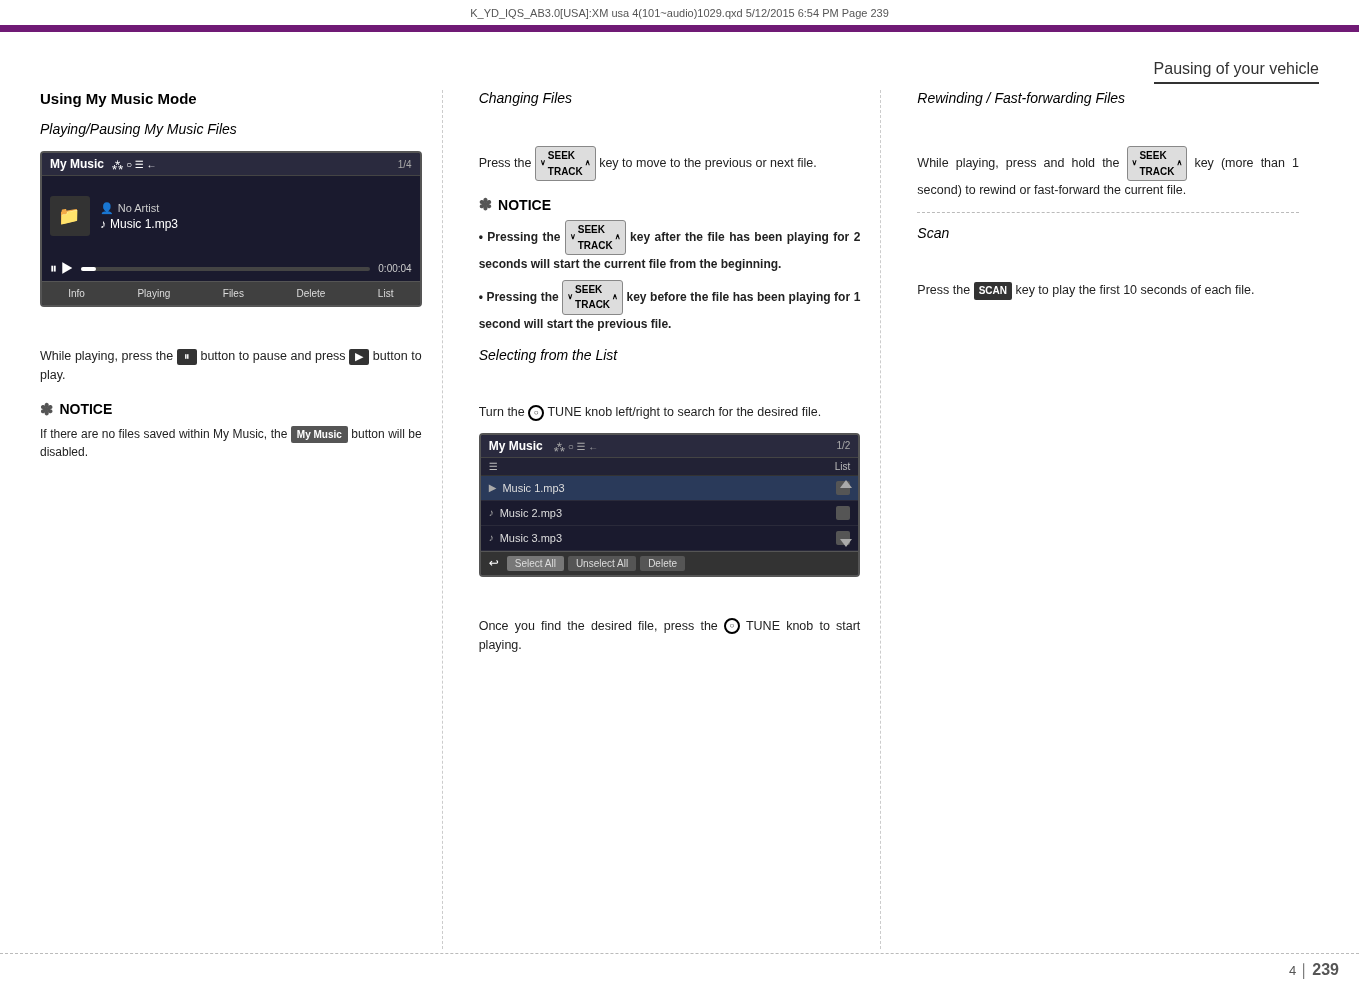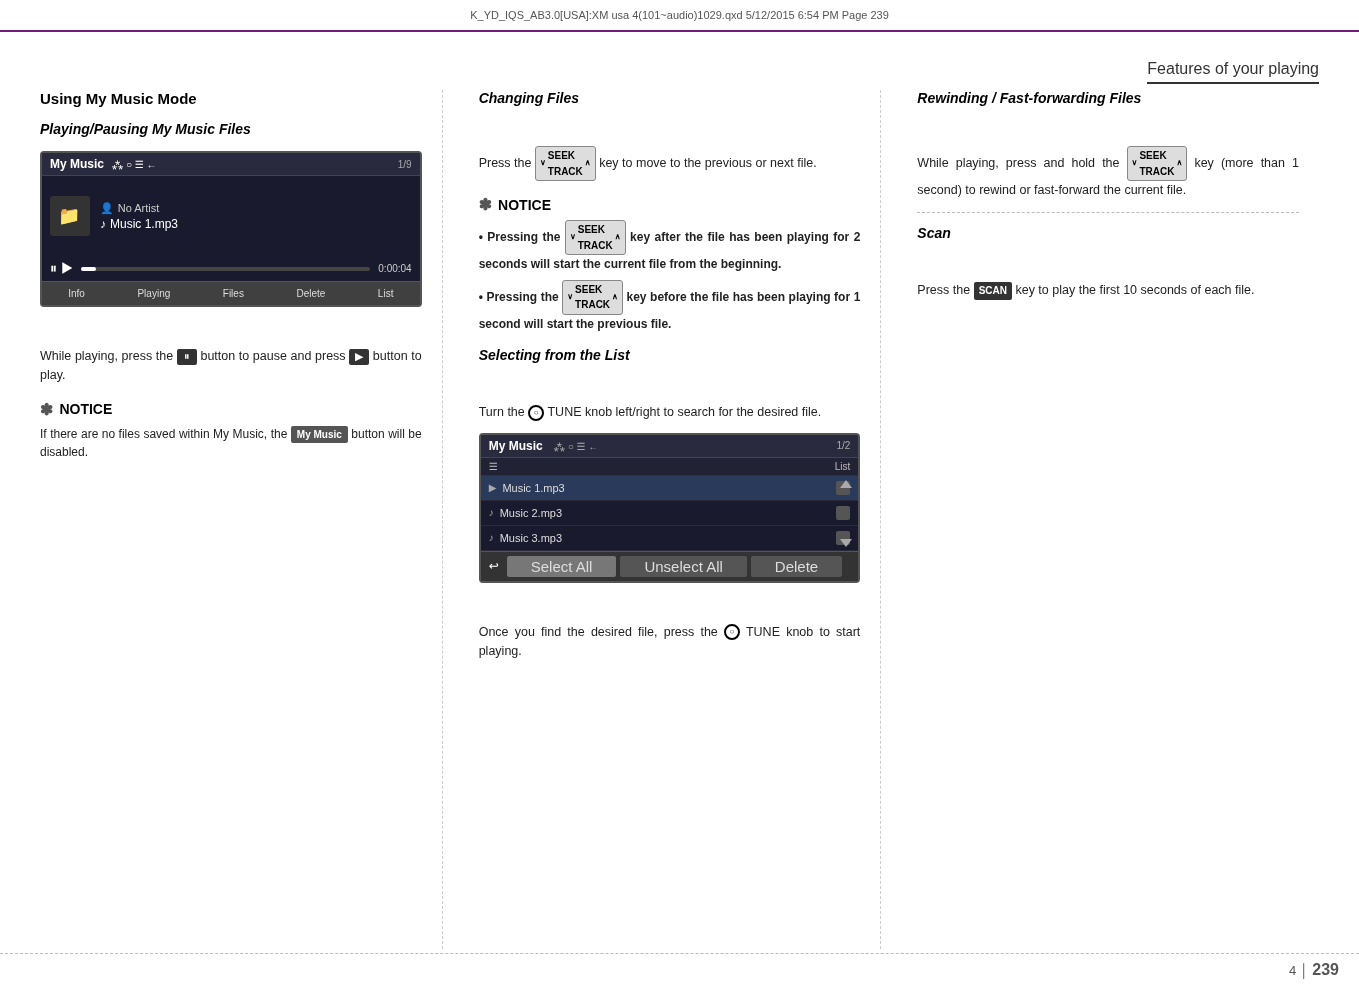--- a/index.html
+++ b/index.html
@@ -11,21 +11,21 @@
       position: relative;
       font-size: 14px;
       color: #000;
     }
 
     
     .header-bar {
       position: absolute;
       top: 0; left: 0; right: 0;
       height: 32px;
-      border-bottom: 2px solid #701a75;
+      border-bottom: 7px solid #701a75;
       display: flex;
       align-items: center;
       justify-content: center;
       font-size: 11px;
       color: #555;
       padding: 0 20px;
     }
 
     
     .section-header {
@@ -79,21 +79,21 @@
 
     
     .section-title {
       font-size: 15px;
       font-weight: bold;
       margin-bottom: 14px;
       color: #000;
     }
     .section-title.italic {
       font-style: italic;
-      font-weight: bold;
+      font-weight: normal;
       font-size: 14px;
     }
 
     
     .body-text {
       font-size: 12.5px;
       line-height: 1.55;
       color: #222;
       margin-bottom: 10px;
       margin-top: 40px;
@@ -299,23 +299,23 @@
       align-items: center;
       padding: 4px 8px;
       border-top: 1px solid #555;
       gap: 4px;
     }
     .list-footer-back {
       font-size: 12px;
       margin-right: 4px;
     }
     .list-footer-btn {
-      font-size: 15px;
+      font-size: 10px;
       color: #ddd;
-      padding: 2px 24px;
+      padding: 2px 8px;
       background: #555;
       border-radius: 2px;
     }
     .list-footer-btn.active {
       background: #777;
     }
 
     
     .key-btn {
       display: inline-flex;
@@ -439,36 +439,36 @@
     }
   </style>
 </head>
 <body>
 
 <div class="header-bar">
   <span>K_YD_IQS_AB3.0[USA]:XM usa 4(101~audio)1029.qxd  5/12/2015  6:54 PM  Page 239</span>
 </div>
 
 <div class="section-header">
-  <span>Features of your playing</span>
+  <span>Pausing of your vehicle</span>
 </div>
 
 <div class="content">
 
   <div class="col">
     <div class="section-title">Using My Music Mode</div>
     <div class="section-title italic">Playing/Pausing My Music Files</div>
 
     <div class="screen-mockup">
       <div class="screen-header">
         <div class="screen-header-left">
           <span class="screen-title">My Music</span>
           <span class="screen-icons">⁂ ○ ☰ ←</span>
         </div>
-        <span class="screen-track-num">1/9</span>
+        <span class="screen-track-num">1/4</span>
       </div>
       <div class="screen-body">
         <div class="track-icon">📁</div>
         <div class="track-info">
           <div class="track-artist">
             <span>👤</span>
             <span>No Artist</span>
           </div>
           <div class="track-name">
             <span>♪</span>

